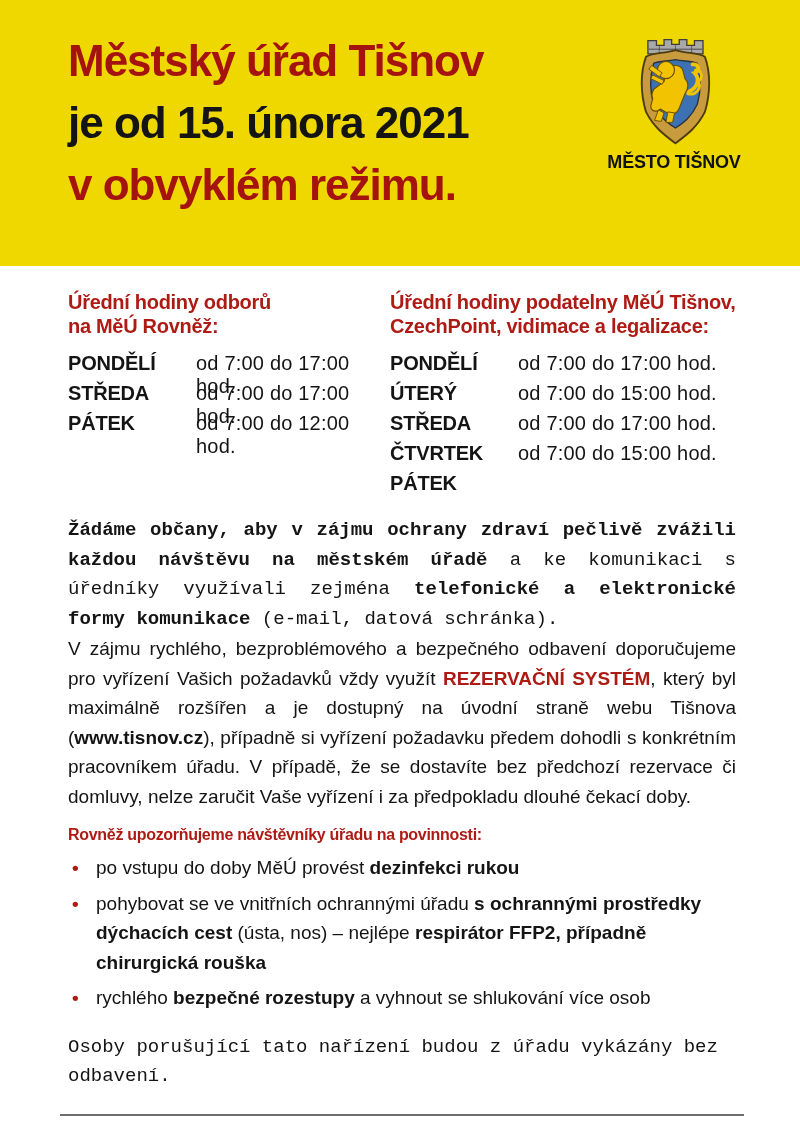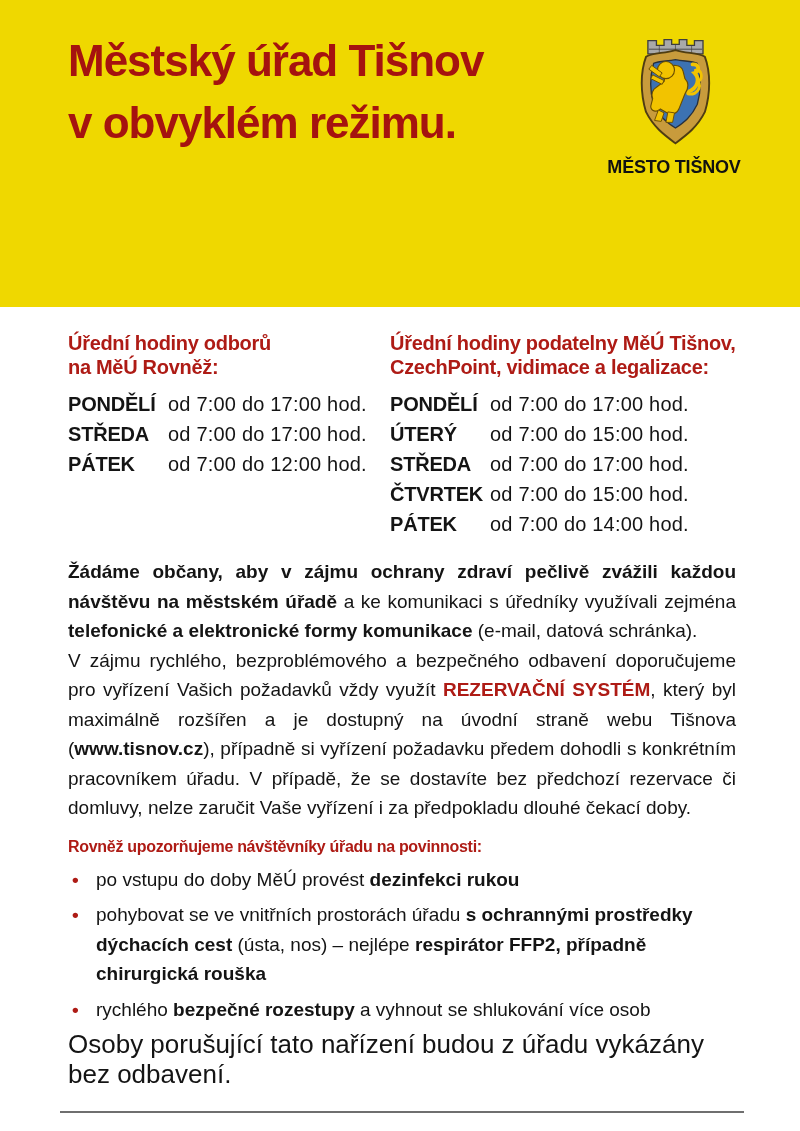--- a/index.html
+++ b/index.html
@@ -10,57 +10,58 @@
     --shield-blue:#3C72B3;
     --gold:#C89B3C;
     --lion:#F2C300;
   }
   *{margin:0;padding:0;box-sizing:border-box;}
   html,body{background:#ffffff;}
   body{font-family:"Liberation Sans","DejaVu Sans",sans-serif;color:var(--ink);}
   .page{position:relative;width:800px;height:1131px;background:#ffffff;overflow:hidden;}
 
   
-  .hero{position:relative;width:800px;height:307px;background:var(--yellow);padding:30px 45px 0 68px;}
+  .hero{position:relative;width:800px;height:266px;background:var(--yellow);padding:30px 45px 0 68px;}
   .hero-line{font-size:44px;line-height:62px;font-weight:bold;letter-spacing:-1px;color:var(--ink);white-space:nowrap;}
   .hero-line.red{color:var(--red);}
   .logo{position:absolute;top:34px;right:50px;width:152px;text-align:center;}
-  .logo-caption{margin-top:5px;font-size:18px;font-weight:bold;letter-spacing:-0.2px;color:#111;}
+  .logo-caption{font-size:18px;font-weight:bold;letter-spacing:-0.2px;color:#111;}
 
   
   .content{padding:24px 64px 0 68px;}
   .columns{display:flex;}
   .col-left{width:322px;flex:none;}
   .col-right{flex:1;}
   .col-heading{color:var(--red-body);font-weight:bold;font-size:20px;line-height:24px;margin-bottom:14px;min-height:48px;letter-spacing:-0.3px;}
-  .hours-row{display:flex;align-items:baseline;height:30px;font-size:20px;}
+  .hours-row{display:flex;align-items:baseline;height:30px;font-size:20px;gap:28px;}
   .day{width:100px;flex:none;font-weight:bold;letter-spacing:-0.2px;}
   .time{letter-spacing:0.2px;}
 
   .para{font-size:19px;line-height:29.5px;text-align:justify;}
-  .para.first{margin-top:14px;}
+  .para.first{margin-top:14px;font-family:Liberation Mono, monospace;}
   .seg-bold{font-weight:bold;}
   .seg-red{color:var(--red-body);}
 
   .oblig-heading{margin-top:15px;font-size:16px;font-weight:bold;color:var(--red-body);letter-spacing:-0.3px;}
   .oblig-list{margin-top:9px;list-style:none;}
   .oblig-item{display:flex;font-size:19px;line-height:29.5px;margin-bottom:6px;}
   .bullet{flex:none;width:28px;padding-left:4px;color:var(--red-body);font-weight:bold;}
   .oblig-text{flex:1;}
-  .closing{margin-top:6px;font-size:26px;line-height:29.5px;}
+  .closing{margin-top:20px;font-size:19px;line-height:29.5px;font-family:Liberation Mono, monospace;}
 
   .divider{margin-top:22px;margin-left:-8px;width:684px;border:none;border-top:2px solid #6F6F6F;}
 </style>
 </head>
 <body>
 
 <div class="page">
 
   <header class="hero">
     <div class="hero-line red">Městský úřad Tišnov</div>
+    <div class="hero-line">je od 15. února 2021</div>
     <div class="hero-line red">v obvyklém režimu.</div>
 
     <div class="logo">
       <svg width="95" height="114" viewBox="0 0 100 120">
 
         <g>
           <path d="M22 21 L22 7 L31 7 L31 12 L39 12 L39 6 L47 6 L47 11 L55 11 L55 6 L63 6 L63 12 L71 12 L71 7 L80 7 L80 21 Z" fill="#A9A9A9" stroke="#3E3E3E" stroke-width="1.4"></path>
           <line x1="23" y1="16" x2="79" y2="16" stroke="#3E3E3E" stroke-width="0.9"></line>
           <line x1="34" y1="12" x2="34" y2="21" stroke="#3E3E3E" stroke-width="0.7"></line>
           <line x1="51" y1="11" x2="51" y2="21" stroke="#3E3E3E" stroke-width="0.7"></line>
@@ -124,39 +125,38 @@
         <div class="hours-row">
           <span class="day">STŘEDA</span>
           <span class="time">od 7:00 do 17:00 hod.</span>
         </div>
         <div class="hours-row">
           <span class="day">ČTVRTEK</span>
           <span class="time">od 7:00 do 15:00 hod.</span>
         </div>
         <div class="hours-row">
           <span class="day">PÁTEK</span>
-          <span class="time">od 7:00 do 14:00 hod.</span>
         </div>
       </div>
     </section>
 
     <p class="para first"><span class="seg-bold">Žádáme občany, aby v zájmu ochrany zdraví pečlivě zvážili každou návštěvu na městském úřadě </span><span>a ke komunikaci s úředníky využívali zejména </span><span class="seg-bold">telefonické a elektronické formy komunikace </span><span>(e-mail, datová schránka).</span></p>
 
     <p class="para"><span>V zájmu rychlého, bezproblémového a bezpečného odbavení doporučujeme pro vyřízení Vašich požadavků vždy využít </span><span class="seg-bold seg-red">REZERVAČNÍ SYSTÉM</span><span>, který byl maximálně rozšířen a je dostupný na úvodní straně webu Tišnova (</span><span class="seg-bold">www.tisnov.cz</span><span>), případně si vyřízení požadavku předem dohodli s konkrétním pracovníkem úřadu. V případě, že se dostavíte bez předchozí rezervace či domluvy, nelze zaručit Vaše vyřízení i za předpokladu dlouhé čekací doby.</span></p>
 
     <h2 class="oblig-heading">Rovněž upozorňujeme návštěvníky úřadu na povinnosti:</h2>
 
     <ul class="oblig-list">
       <li class="oblig-item">
         <span class="bullet">•</span>
         <span class="oblig-text"><span>po vstupu do doby MěÚ provést </span><span class="seg-bold">dezinfekci rukou</span></span>
       </li>
       <li class="oblig-item">
         <span class="bullet">•</span>
-        <span class="oblig-text"><span>pohybovat se ve vnitřních prostorách úřadu </span><span class="seg-bold">s ochrannými prostředky dýchacích cest </span><span>(ústa, nos) – nejlépe </span><span class="seg-bold">respirátor FFP2, případně chirurgická rouška</span></span>
+        <span class="oblig-text"><span>pohybovat se ve vnitřních ochrannými úřadu </span><span class="seg-bold">s ochrannými prostředky dýchacích cest </span><span>(ústa, nos) – nejlépe </span><span class="seg-bold">respirátor FFP2, případně chirurgická rouška</span></span>
       </li>
       <li class="oblig-item">
         <span class="bullet">•</span>
         <span class="oblig-text"><span>rychlého </span><span class="seg-bold">bezpečné rozestupy </span><span>a vyhnout se shlukování více osob</span></span>
       </li>
     </ul>
 
     <p class="closing">Osoby porušující tato nařízení budou z úřadu vykázány bez odbavení.</p>
 
     <hr class="divider">

